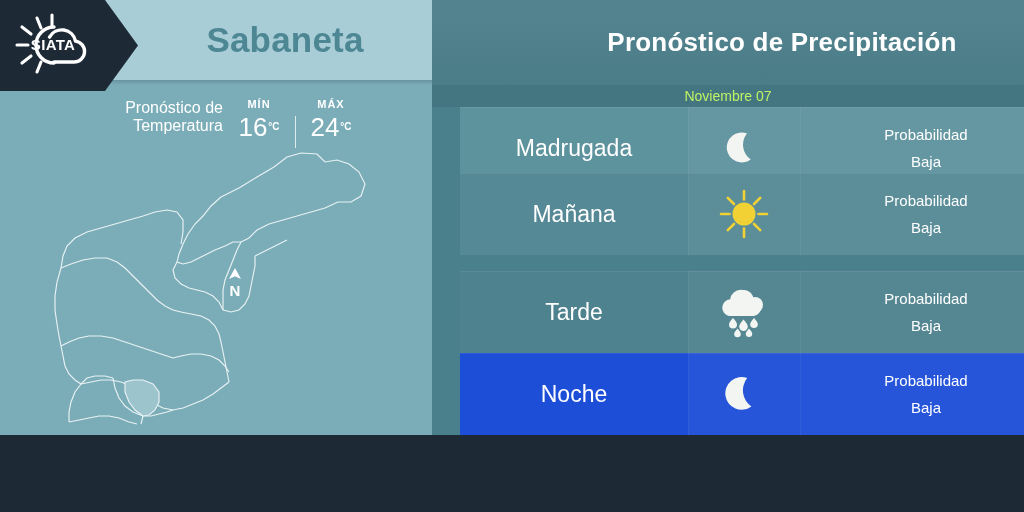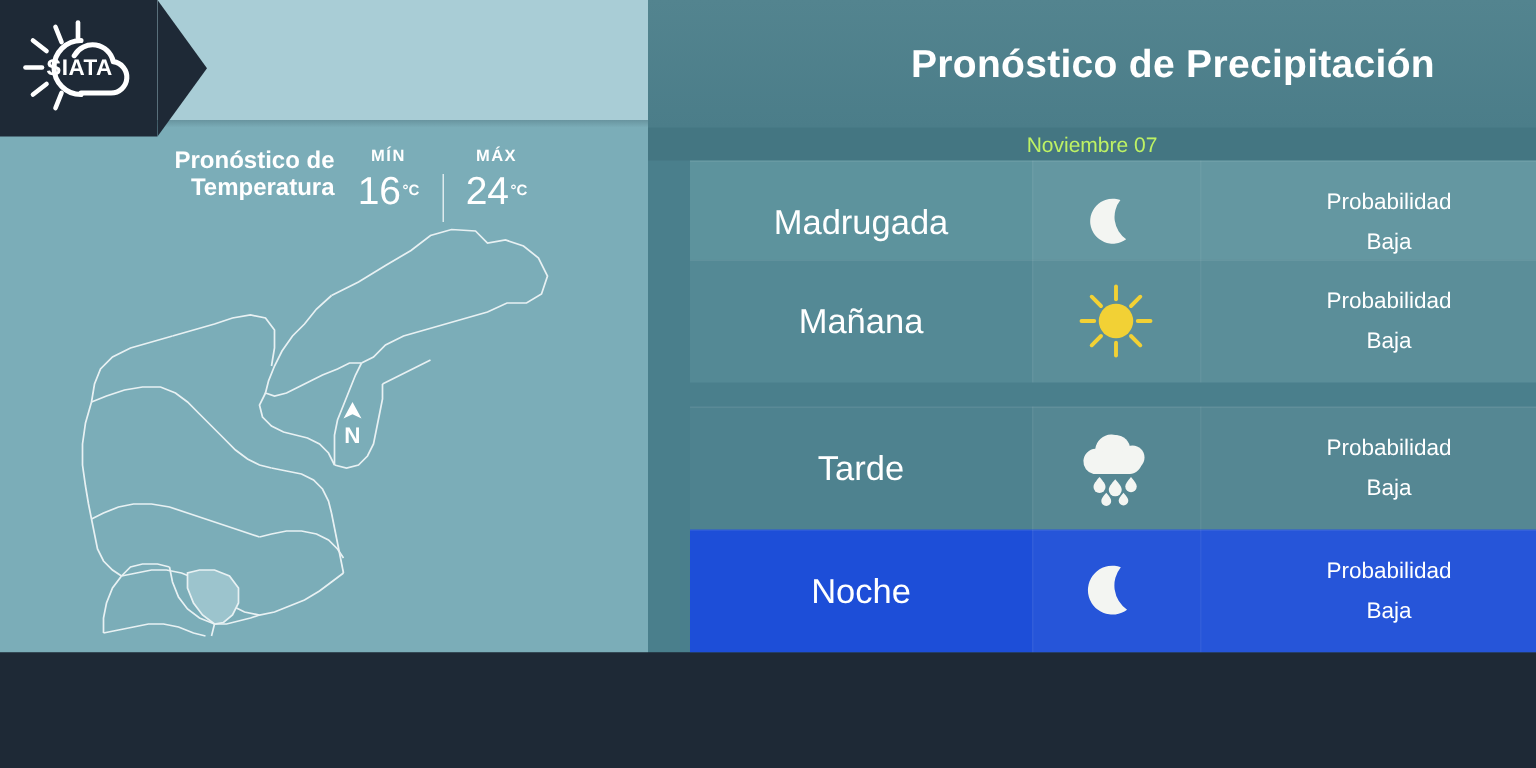--- a/index.html
+++ b/index.html
@@ -40,21 +40,21 @@
     display:flex; align-items:center; justify-content:center;
     color:#4e8794; font-size:35px; font-weight:bold; letter-spacing:.2px;
   }
 
   
   .temp-wrap {
     position:absolute; left:55px; top:96px; width:300px; height:58px;
   }
   .temp-title {
     position:absolute; left:20px; top:3px; width:148px;
-    color:#ffffff; font-size:16px; font-weight:bold; line-height:18px;
+    color:#ffffff; font-size:16px; font-weight:normal; line-height:18px;
     text-align:right;
   }
   .temp-values { position:absolute; left:176px; top:0; width:130px; height:56px; }
   .tv-col { position:absolute; top:0; width:56px; text-align:center; color:#fff; }
   .tv-col.min { left:0; }
   .tv-col.max { left:72px; }
   .tv-label { font-size:11px; font-weight:bold; letter-spacing:1px; line-height:16px; }
   .tv-num { font-size:26px; line-height:30px; display:inline-block; }
   .tv-unit { font-size:10px; font-weight:bold; vertical-align:super; margin-left:1px; }
   .tv-div {
@@ -145,20 +145,21 @@
           <line x1="27" y1="8" x2="31" y2="18"></line>
           <line x1="27" y1="62" x2="31" y2="52"></line>
           <line x1="42" y1="5" x2="42" y2="15"></line>
         </g>
         <path d="M44 17 a18 18 0 1 0 0 36" fill="none" stroke="#ffffff" stroke-width="3.4" stroke-linecap="round"></path>
         <path d="M44 52 h20 a10.5 10.5 0 0 0 1.5 -20.9 a14 14 0 0 0 -26 -4" fill="none" stroke="#ffffff" stroke-width="3.4" stroke-linejoin="round" stroke-linecap="round"></path>
         <text x="43" y="40" fill="#ffffff" font-family="Liberation Sans, sans-serif" font-size="15" font-weight="bold" text-anchor="middle" letter-spacing="0.3">SIATA</text>
       </svg>
     </div>
 
+    <div class="city-title">Sabaneta</div>
 
     <div class="temp-wrap">
       <div class="temp-title">
         <div>Pronóstico de</div>
         <div>Temperatura</div>
       </div>
       <div class="temp-values">
         <div class="tv-col min">
           <div class="tv-label">MÍN</div>
           <div><span class="tv-num">16</span><span class="tv-unit">°C</span></div>

